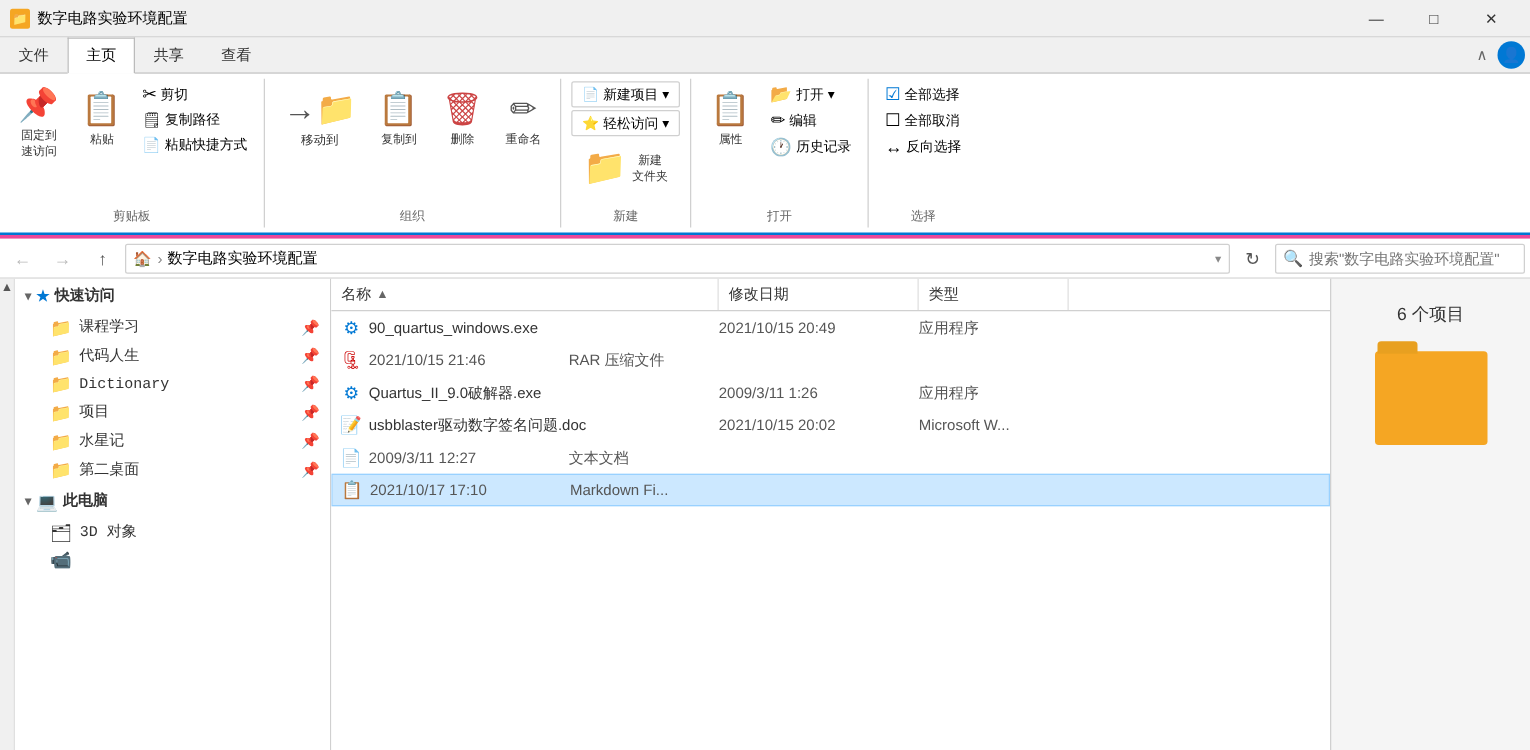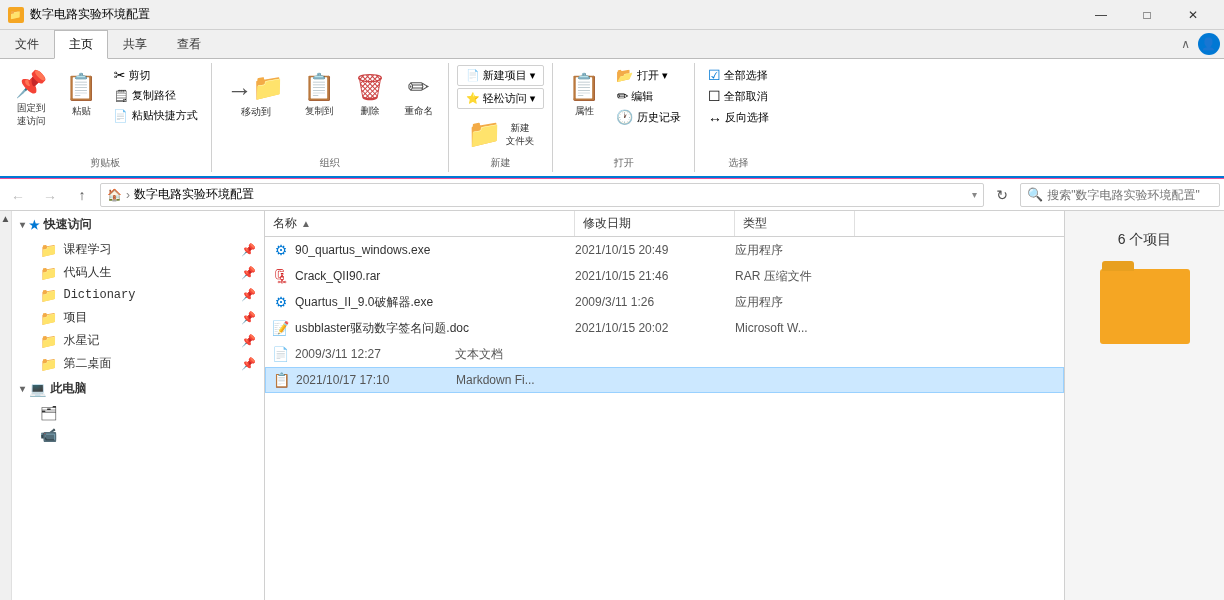--- a/index.html
+++ b/index.html
@@ -6,28 +6,28 @@
     body { font-family: 'Segoe UI', Arial, sans-serif; font-size: 12px; background: #f0f0f0; width: 1224px; height: 600px; overflow: hidden; }
 
     
     .title-bar { display: flex; align-items: center; justify-content: space-between; background: #f0f0f0; height: 30px; padding: 0 8px; border-bottom: 1px solid #d0d0d0; }
     .title-bar-left { display: flex; align-items: center; gap: 6px; }
     .title-bar-icon { width: 16px; height: 16px; background: #f5a623; border-radius: 2px; display: flex; align-items: center; justify-content: center; font-size: 10px; color: white; }
     .title-bar-controls { display: flex; gap: 0; }
     .title-btn { width: 46px; height: 30px; display: flex; align-items: center; justify-content: center; cursor: pointer; font-size: 12px; color: #333; border: none; background: transparent; }
 
     
-    .ribbon { background: #f0f0f0; border-bottom: 1px solid #ec4899; }
+    .ribbon { background: #f0f0f0; border-bottom: 3px solid #ec4899; }
     .ribbon-tabs { display: flex; border-bottom: 1px solid #bbb; }
     .ribbon-tab { padding: 5px 14px; font-size: 12px; cursor: pointer; color: #333; border: 1px solid transparent; margin-bottom: -1px; }
     .ribbon-tab.active { background: white; border: 1px solid #bbb; border-bottom: 1px solid white; color: #000; }
     .ribbon-content { display: flex; align-items: stretch; padding: 4px 0; background: white; border-bottom: 2px solid #0078d4; }
     .ribbon-group { display: flex; flex-direction: column; align-items: center; border-right: 1px solid #d0d0d0; padding: 2px 8px 0; min-width: 60px; }
     .ribbon-group-content { display: flex; align-items: flex-start; gap: 4px; flex: 1; }
-    .ribbon-group-label { font-size: 10px; color: #666; margin-top: 2px; text-align: center; padding-bottom: 2px; }
+    .ribbon-group-label { font-size: 10px; color: #666; margin-top: 12px; text-align: center; padding-bottom: 2px; }
     .ribbon-btn-sm { display: flex; align-items: center; gap: 3px; cursor: pointer; padding: 1px 4px; border: 1px solid transparent; border-radius: 2px; white-space: nowrap; font-size: 11px; }
     .ribbon-btn-sm .icon { font-size: 14px; }
     .ribbon-col { display: flex; flex-direction: column; gap: 1px; }
     .ribbon-btn-large { display: flex; flex-direction: column; align-items: center; justify-content: center; cursor: pointer; padding: 3px 6px; border: 1px solid transparent; border-radius: 2px; min-height: 60px; }
     .ribbon-btn-large .icon { font-size: 28px; color: #555; }
     .ribbon-btn-large .label { font-size: 9.5px; color: #333; text-align: center; margin-top: 2px; white-space: nowrap; }
 
     
     .address-bar { display: flex; align-items: center; background: white; border-bottom: 1px solid #d0d0d0; height: 32px; padding: 0 4px; gap: 4px; }
     .nav-btn { width: 28px; height: 26px; display: flex; align-items: center; justify-content: center; border: 1px solid transparent; border-radius: 2px; cursor: pointer; font-size: 14px; color: #555; }
@@ -282,20 +282,21 @@
         <span class="pin-icon">📌</span>
       </div>
 
       <div class="sidebar-group-header">
         <span class="expand-arrow">▾</span>
         <span style="font-size:14px;">💻</span>
         <span>此电脑</span>
       </div>
       <div class="sidebar-item indent1">
         <span class="item-icon">🗂</span>
+        <span class="item-text">3D 对象</span>
       </div>
       <div class="sidebar-item indent1">
         <span class="item-icon">📹</span>
       </div>
     </div>
   </div>
 
   <div class="file-area">
     <div class="file-list-header">
       <div class="col-header col-name">
@@ -312,21 +313,20 @@
     <div class="file-list-body">
 
     <div class="file-row">
     <div class="file-icon" style="color:#0078d4">⚙</div>
     <div class="file-name">90_quartus_windows.exe</div>
     <div class="file-date">2021/10/15 20:49</div>
     <div class="file-type">应用程序</div>
   </div>
         <div class="file-row">
     <div class="file-icon" style="color:#cc0000">🗜</div>
-    <div class="file-name">Crack_QII90.rar</div>
     <div class="file-date">2021/10/15 21:46</div>
     <div class="file-type">RAR 压缩文件</div>
   </div>
         <div class="file-row">
     <div class="file-icon" style="color:#0078d4">⚙</div>
     <div class="file-name">Quartus_II_9.0破解器.exe</div>
     <div class="file-date">2009/3/11 1:26</div>
     <div class="file-type">应用程序</div>
   </div>
         <div class="file-row">

